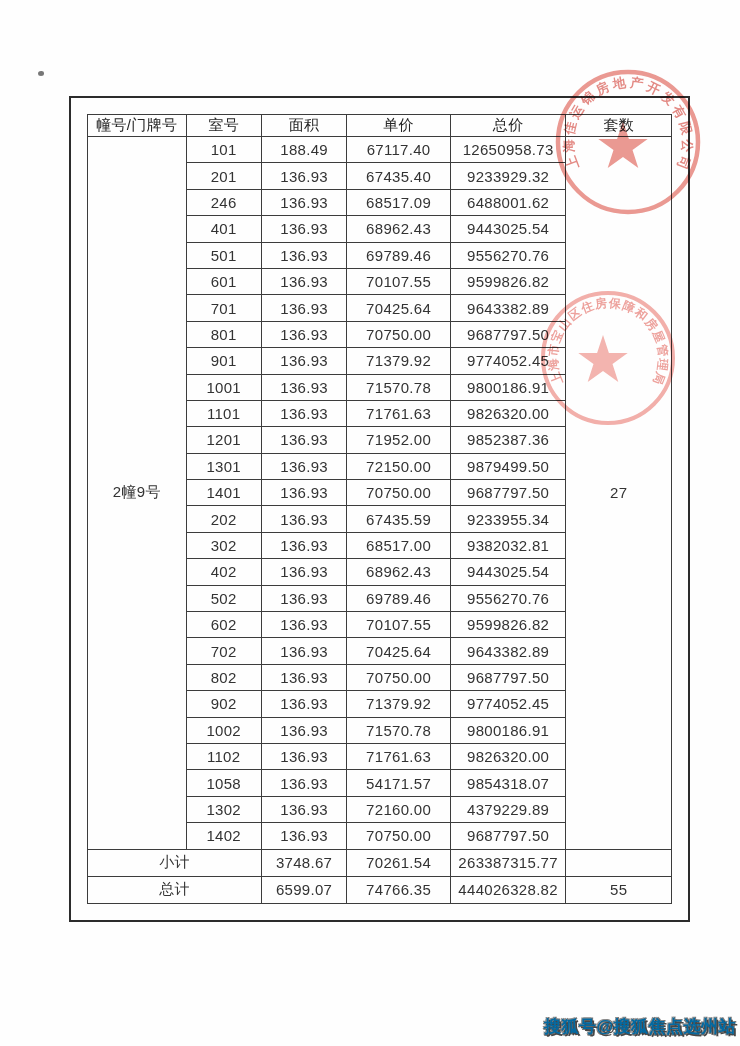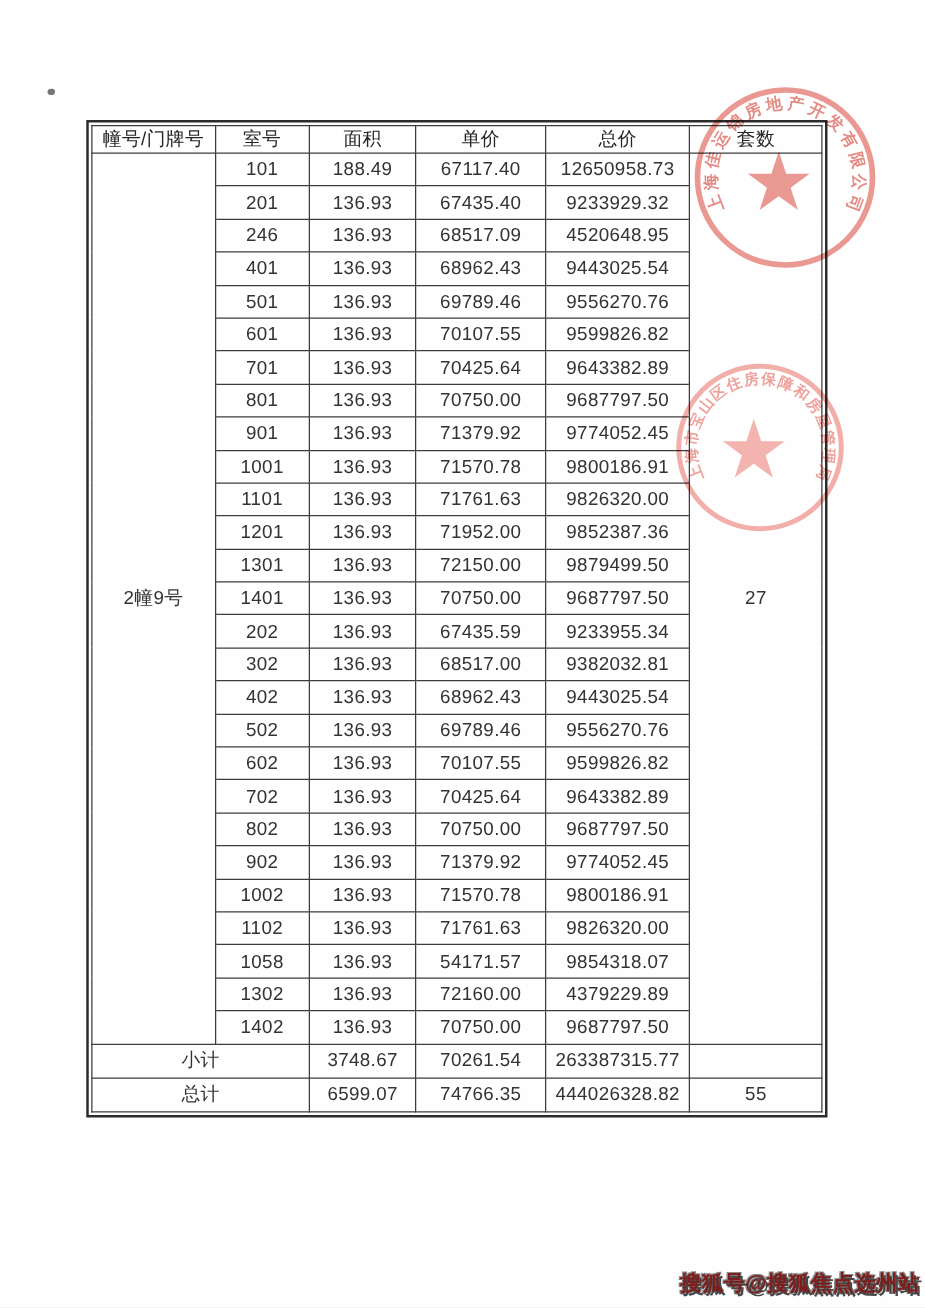--- a/index.html
+++ b/index.html
@@ -12,21 +12,21 @@
     font-family: "Liberation Sans", "DejaVu Sans", sans-serif;
   }
   .speck {
     position: absolute; left: 38px; top: 71px;
     width: 6px; height: 5px; background: #4a4a4a;
     border-radius: 50% 40% 50% 50%; opacity: .75;
   }
   .table-outer {
     position: absolute; left: 69px; top: 96px;
     border: 2px solid #2c2c2c;
-    padding: 2px;
+    padding: 16px;
     background: transparent;
   }
   table.price {
     border-collapse: collapse;
     table-layout: fixed;
     width: 585px;
   }
   table.price th, table.price td {
     border: 1px solid #3c3c3c;
     text-align: center; vertical-align: middle;
@@ -36,21 +36,21 @@
     overflow: hidden; white-space: nowrap;
   }
   table.price th { height: 22px; font-weight: 500; color: #252525; }
   table.price td { height: 26.4px; }
   td.cn { color: #252525; }
   tr.sum-row td { height: 27px; }
   .stamp { position: absolute; mix-blend-mode: multiply; opacity: .85; }
   .watermark {
     position: absolute; right: 4px; bottom: 8px;
     font-size: 17px; font-weight: 700; letter-spacing: .5px;
-    color: #7f1d1d;
+    color: #0369a1;
     text-shadow:
       2px 2px 0 #474747,
       -1px -1px 0 #8e8e8e,
       1px -1px 0 #787878,
       -1px 1px 0 #787878,
       0 1px 0 #5a5a5a;
   }
 </style>
 </head>
 <body>
@@ -91,21 +91,21 @@
           <tr>
             <td>201</td>
             <td>136.93</td>
             <td>67435.40</td>
             <td>9233929.32</td>
           </tr>
           <tr>
             <td>246</td>
             <td>136.93</td>
             <td>68517.09</td>
-            <td>4520648.95</td>
+            <td>6488001.62</td>
           </tr>
           <tr>
             <td>401</td>
             <td>136.93</td>
             <td>68962.43</td>
             <td>9443025.54</td>
           </tr>
           <tr>
             <td>501</td>
             <td>136.93</td>

